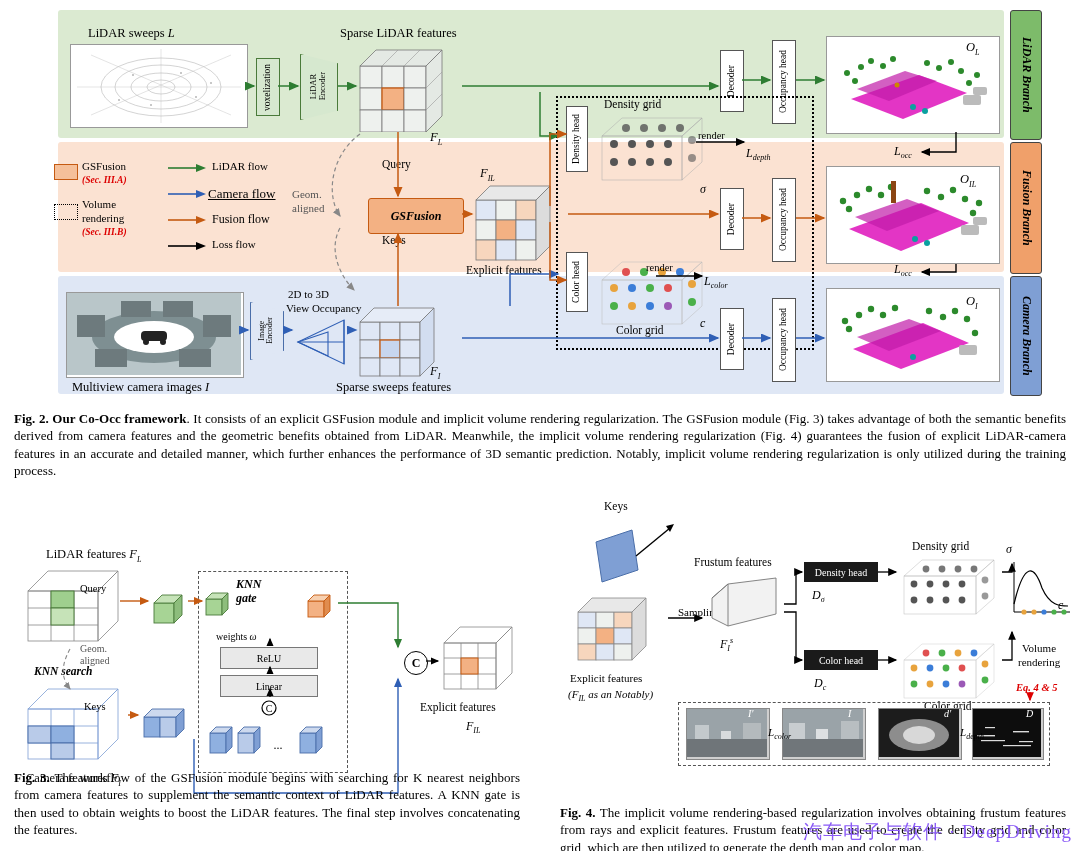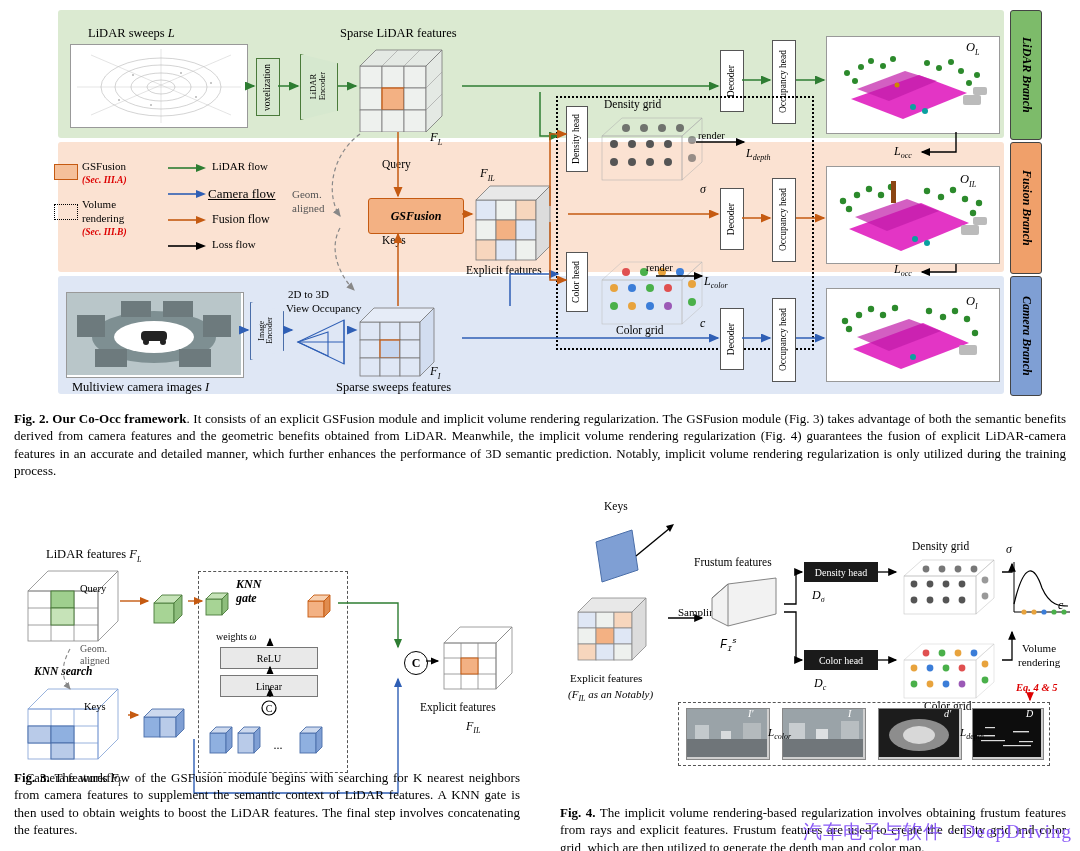--- a/index.html
+++ b/index.html
@@ -718,21 +718,21 @@
 
   <div class="txt" style="left:118px;top:106px;font-size:11px;">Sampling</div>
   <div class="txt" style="left:134px;top:56px;font-size:11.5px;">Frustum features</div>
   <svg style="position:absolute;left:146px;top:74px;" width="76" height="62" viewBox="0 0 76 62">
     <g stroke="#777" fill="#f2f2f2" stroke-width="0.9">
       <path d="M6,24 L22,10 L70,4 L70,40 L22,52 L6,44 Z"></path>
       <path d="M22,10 L22,52" fill="none"></path>
         <path d="M6,24 L22,10" fill="none"></path>
     </g>
   </svg>
-  <div class="txt i" style="left:160px;top:136px;font-size:12px;font-family:Liberation Mono, monospace;">F<sub style="font-size:8px;">I</sub><sup style="font-size:8px;">s</sup></div>
+  <div class="txt i" style="left:160px;top:136px;font-size:12px;">F<sub style="font-size:8px;">I</sub><sup style="font-size:8px;">s</sup></div>
 
   <div style="position:absolute;left:244px;top:62px;width:74px;height:20px;background:#1a1a1a;color:#fff;display:flex;align-items:center;justify-content:center;font-size:10px;">Density head</div>
   <div style="position:absolute;left:244px;top:150px;width:74px;height:20px;background:#1a1a1a;color:#fff;display:flex;align-items:center;justify-content:center;font-size:10px;">Color head</div>
   <div class="txt i" style="left:252px;top:88px;font-size:12px;">D<sub style="font-size:8px;">σ</sub></div>
   <div class="txt i" style="left:254px;top:176px;font-size:12px;">D<sub style="font-size:8px;">c</sub></div>
 
   <div class="txt" style="left:352px;top:40px;font-size:11.5px;">Density grid</div>
   <div class="cube" style="left:338px;top:56px;">
     <svg width="104" height="62" viewBox="0 0 104 62">
       <g stroke="#bbb" stroke-width="0.5" fill="none">

